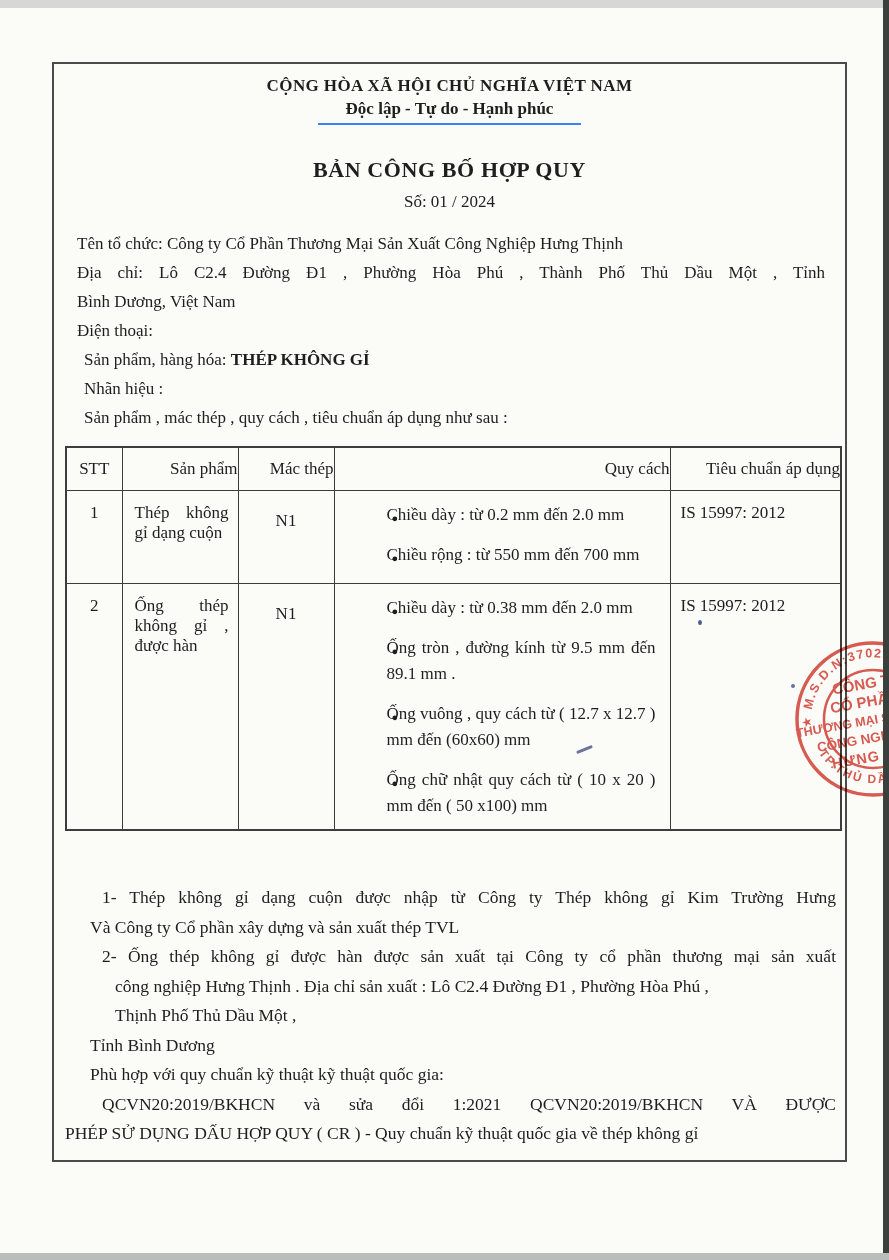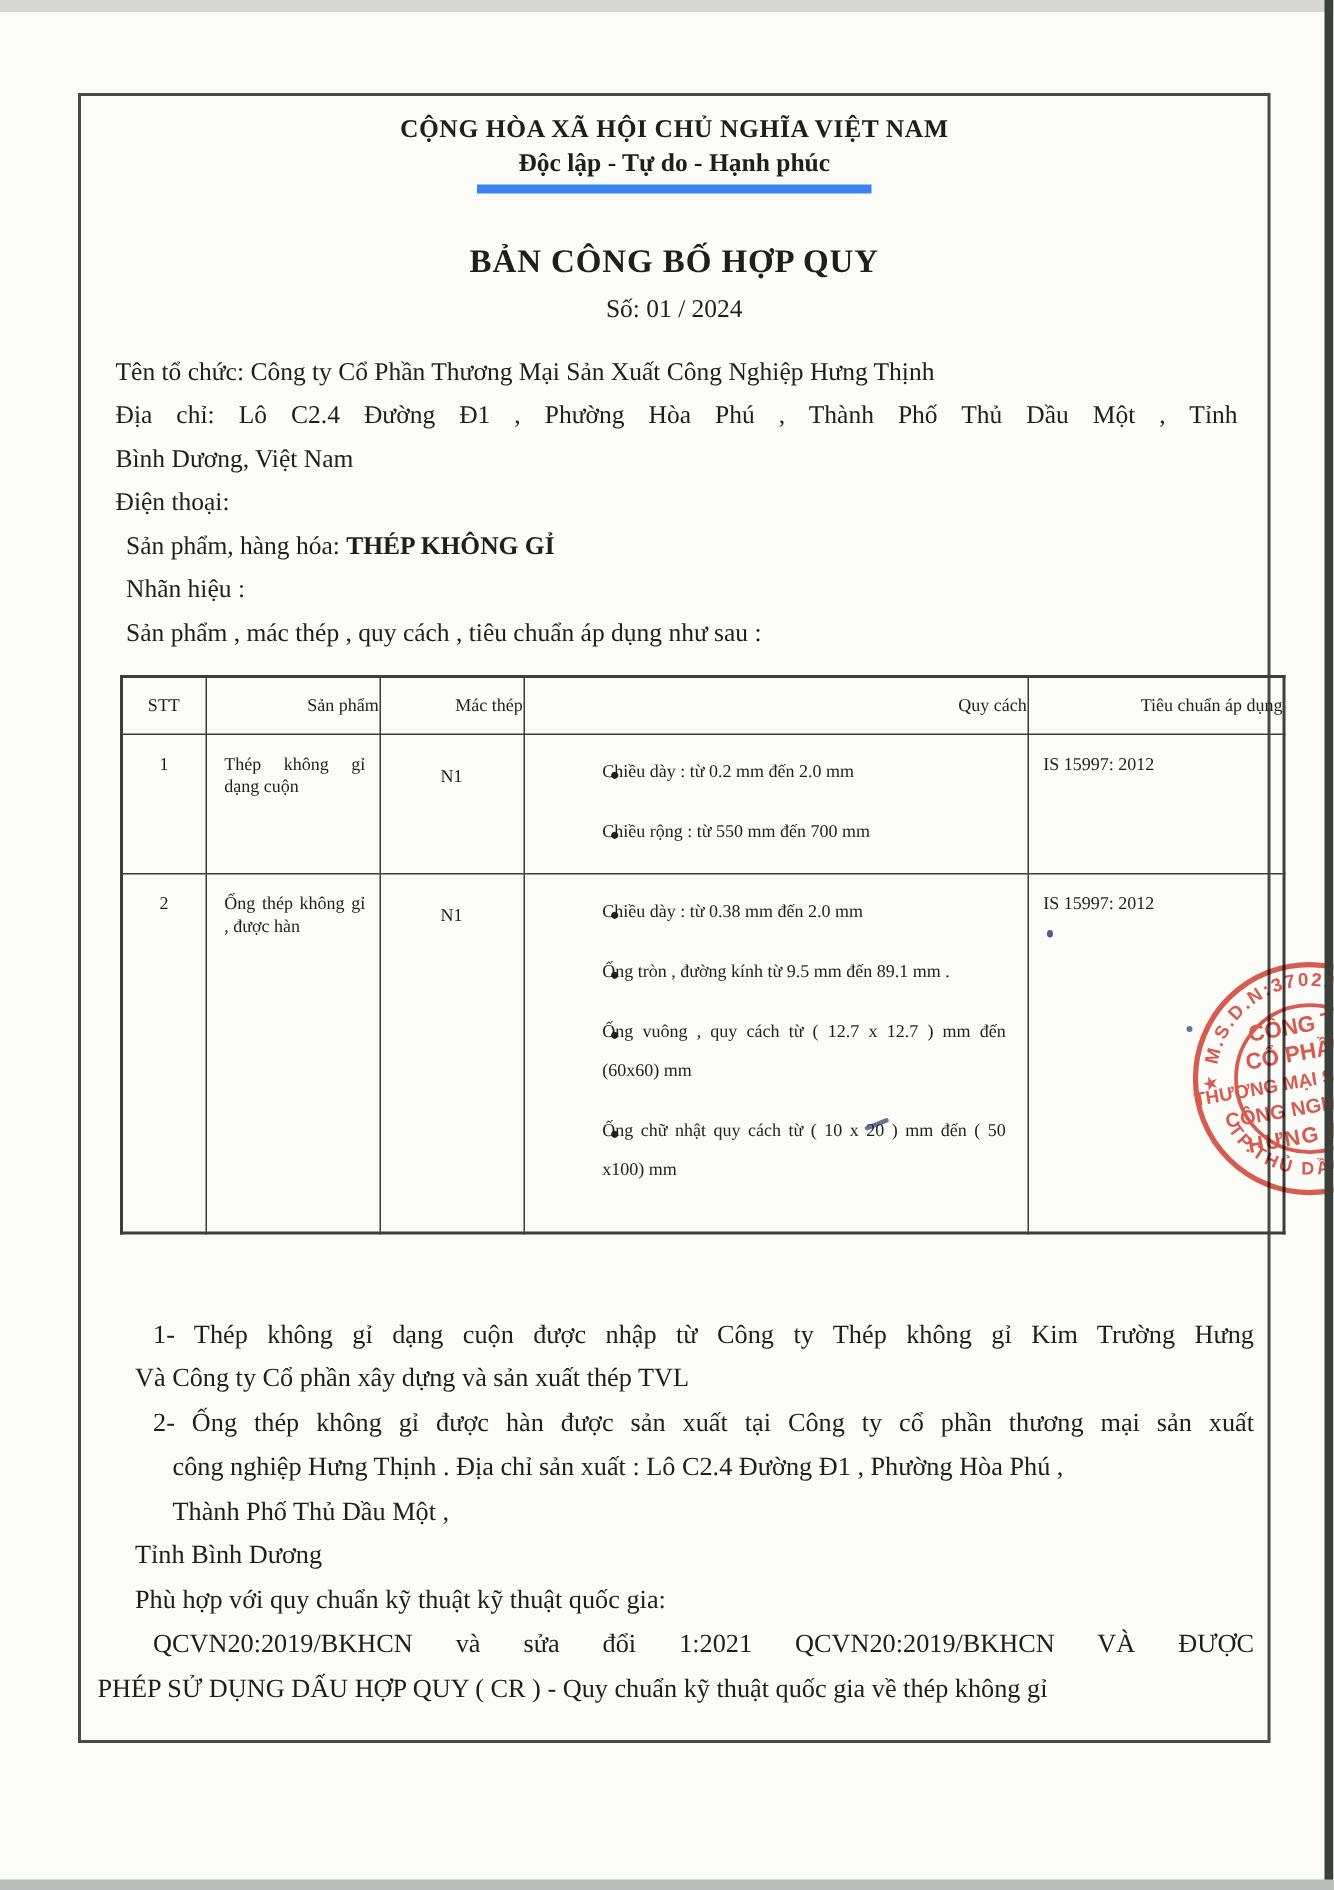--- a/index.html
+++ b/index.html
@@ -14,33 +14,33 @@
   .band-right{position:absolute;right:0;top:0;width:6px;height:1260px;background:#3c403c;z-index:10;}
   .band-bottom{position:absolute;left:0;bottom:0;width:889px;height:7px;background:#b9bdbc;z-index:10;}
 
   .frame{
     position:absolute;left:52px;top:62px;width:791px;height:1096px;
     border:2px solid #4a4a48;background:transparent;z-index:2;
   }
 
   .nat-line1{margin-top:12px;text-align:center;font-weight:bold;font-size:17px;letter-spacing:.4px;}
   .nat-line2-wrap{text-align:center;margin-top:3px;}
-  .nat-line2{display:inline-block;font-weight:bold;font-size:17px;border-bottom:6px solid #3b82f6;padding:0 28px 4px 28px;}
+  .nat-line2{display:inline-block;font-weight:bold;font-size:17px;border-bottom:2px solid #3b82f6;padding:0 28px 4px 28px;}
   .doc-title{margin-top:32px;text-align:center;font-weight:bold;font-size:22px;letter-spacing:.6px;}
   .doc-number{margin-top:9px;text-align:center;font-size:17px;}
 
   .body-text{margin:17px 20px 0 23px;font-size:17px;line-height:29px;}
   .body-text p{margin:0;}
   .indent{padding-left:7px;}
   .just-last{text-align:justify;text-align-last:justify;}
   .product-name{font-weight:bold;}
 
   table.spec{
-    margin:14px 0 0 26px;width:775px;table-layout:fixed;
-    border-collapse:collapse;border:2px solid #3d3d3b;font-size:12px;
+    margin:14px 0 0 11px;width:775px;table-layout:fixed;
+    border-collapse:collapse;border:2px solid #3d3d3b;font-size:17px;
   }
   table.spec th,table.spec td{border:1px solid #3d3d3b;vertical-align:top;font-weight:normal;}
   th.h-stt{text-align:center;padding:11px 0;}
   th.h-left{text-align:right;padding:11px 0 11px 12px;}
   td.c-stt{text-align:center;padding-top:12px;}
   td.c-sp{padding:12px 9px 0 12px;text-align:justify;}
   td.c-mac{text-align:center;padding-top:20px;}
   td.c-qc{padding:0 14px 10px 0;}
   td.c-tc{padding:12px 4px 0 10px;}
   tr.r1{height:93px;}
@@ -145,21 +145,21 @@
         <td class="c-tc">IS 15997: 2012</td>
       </tr>
     </tbody>
   </table>
 
   <div class="notes">
     <div class="pl37 just-last">1-  Thép không gỉ dạng cuộn được nhập từ Công ty Thép không gỉ Kim Trường Hưng</div>
     <div class="pl25">Và Công ty Cổ phần xây dựng và sản xuất thép TVL</div>
     <div class="pl37 just-last">2-  Ống thép không gỉ được hàn được sản xuất tại Công ty cổ phần thương mại sản xuất</div>
     <div class="pl50">công nghiệp Hưng Thịnh . Địa chỉ sản xuất : Lô C2.4 Đường Đ1 , Phường Hòa Phú ,</div>
-    <div class="pl50">Thành Phố Thủ Dầu Một ,</div>
+    <div class="pl50">Thịnh Phố Thủ Dầu Một ,</div>
     <div class="pl25">Tỉnh Bình Dương</div>
     <div class="pl25">Phù hợp với quy chuẩn kỹ thuật kỹ thuật quốc gia:</div>
     <div class="pl37 just-last">QCVN20:2019/BKHCN và sửa đổi 1:2021 QCVN20:2019/BKHCN VÀ ĐƯỢC</div>
     <div>PHÉP SỬ DỤNG DẤU HỢP QUY ( CR ) -  Quy chuẩn kỹ thuật quốc gia về thép không gỉ</div>
   </div>
 
 </div>
 
 <svg class="stamp" viewBox="0 0 240 240">
   <defs>

